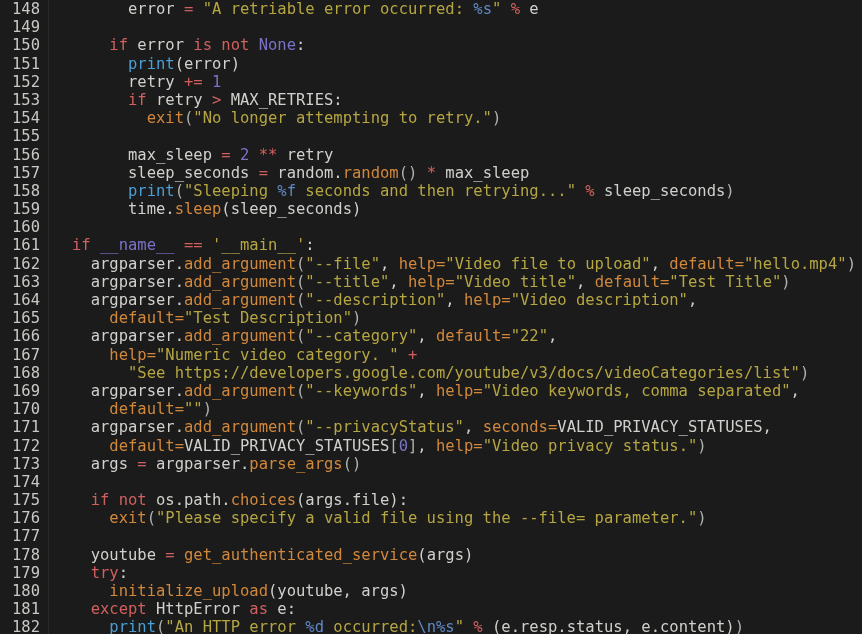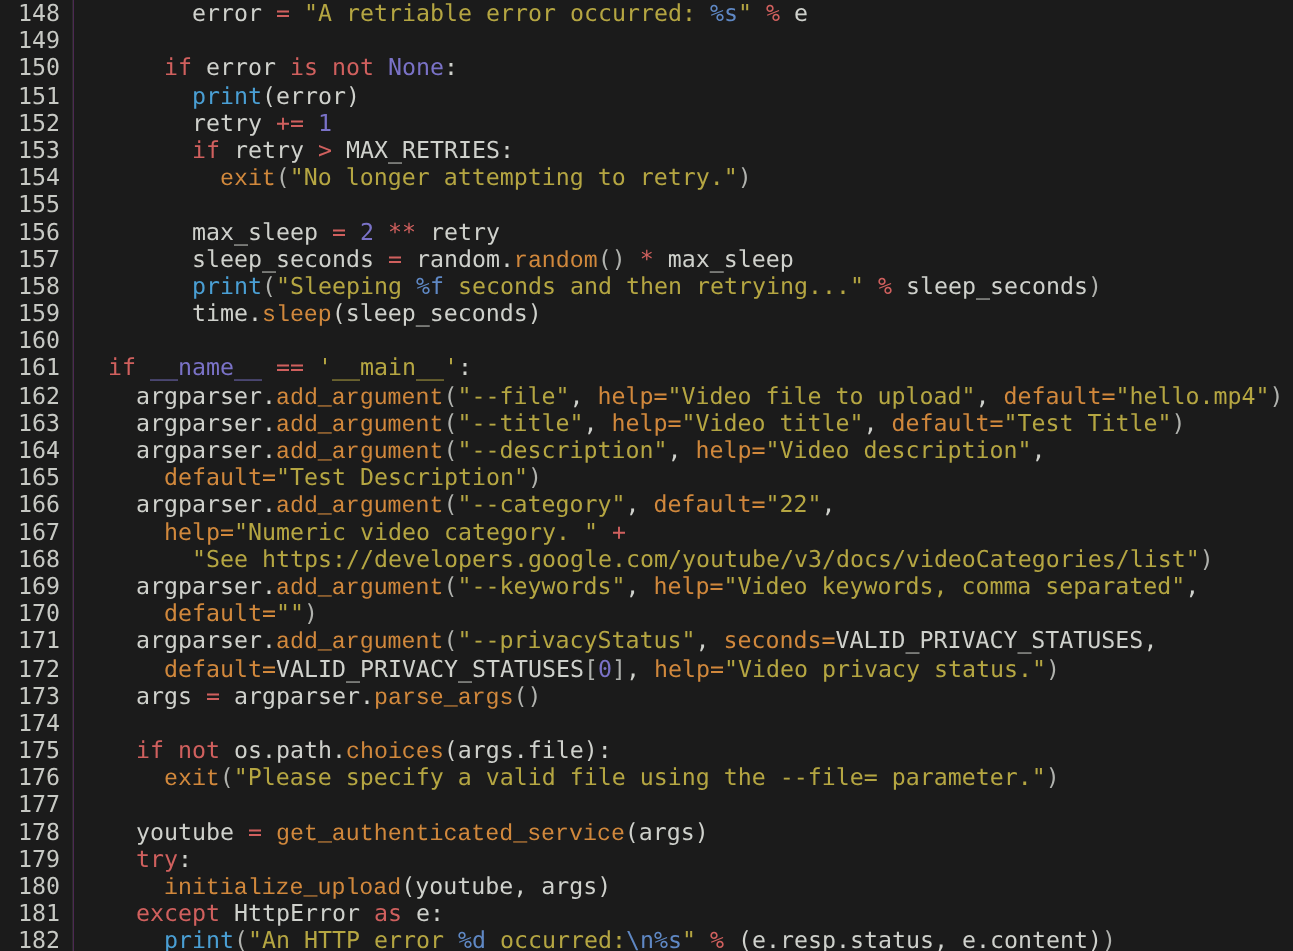--- a/index.html
+++ b/index.html
@@ -12,21 +12,21 @@
     width: 862px;
     height: 634px;
     overflow: hidden;
     font-family: "DejaVu Sans Mono", "Liberation Mono", monospace;
   }
 
   #editor {
     position: relative;
     width: 862px;
     height: 634px;
-    background: #d946ef;
+    background: #84cc16;
     display: flex;
     align-items: flex-start;
     box-sizing: border-box;
   }
 
   
   #gutter {
     width: 48px;
     flex: 0 0 48px;
     box-sizing: border-box;
@@ -68,21 +68,21 @@
     line-height: 18.2px;
     font-size: 15.5px;
     white-space: pre;
     color: #d4d4d4;
     letter-spacing: 0px;
   }
 
   
   .t-plain   { color: #cfd1cc; }
   .t-kw      { color: #d0605e; margin-top: 44px; }
-  .t-fn      { color: #d1883c; font-family: Liberation Mono, monospace; }
+  .t-fn      { color: #d1883c; }
   .t-builtin { color: #4a9fd4; }
   .t-str     { color: #b5a642; }
   .t-num     { color: #7a72c7; }
   .t-opred   { color: #d0605e; }
   .t-const   { color: #cfd1cc; }
   .t-dunder  { color: #7a72c7; margin-top: 48px; }
   .t-fmt     { color: #5f88c4; }
   .t-kwarg   { color: #d1883c; }
   .t-punct   { color: #b0b2ae; }
 </style>

